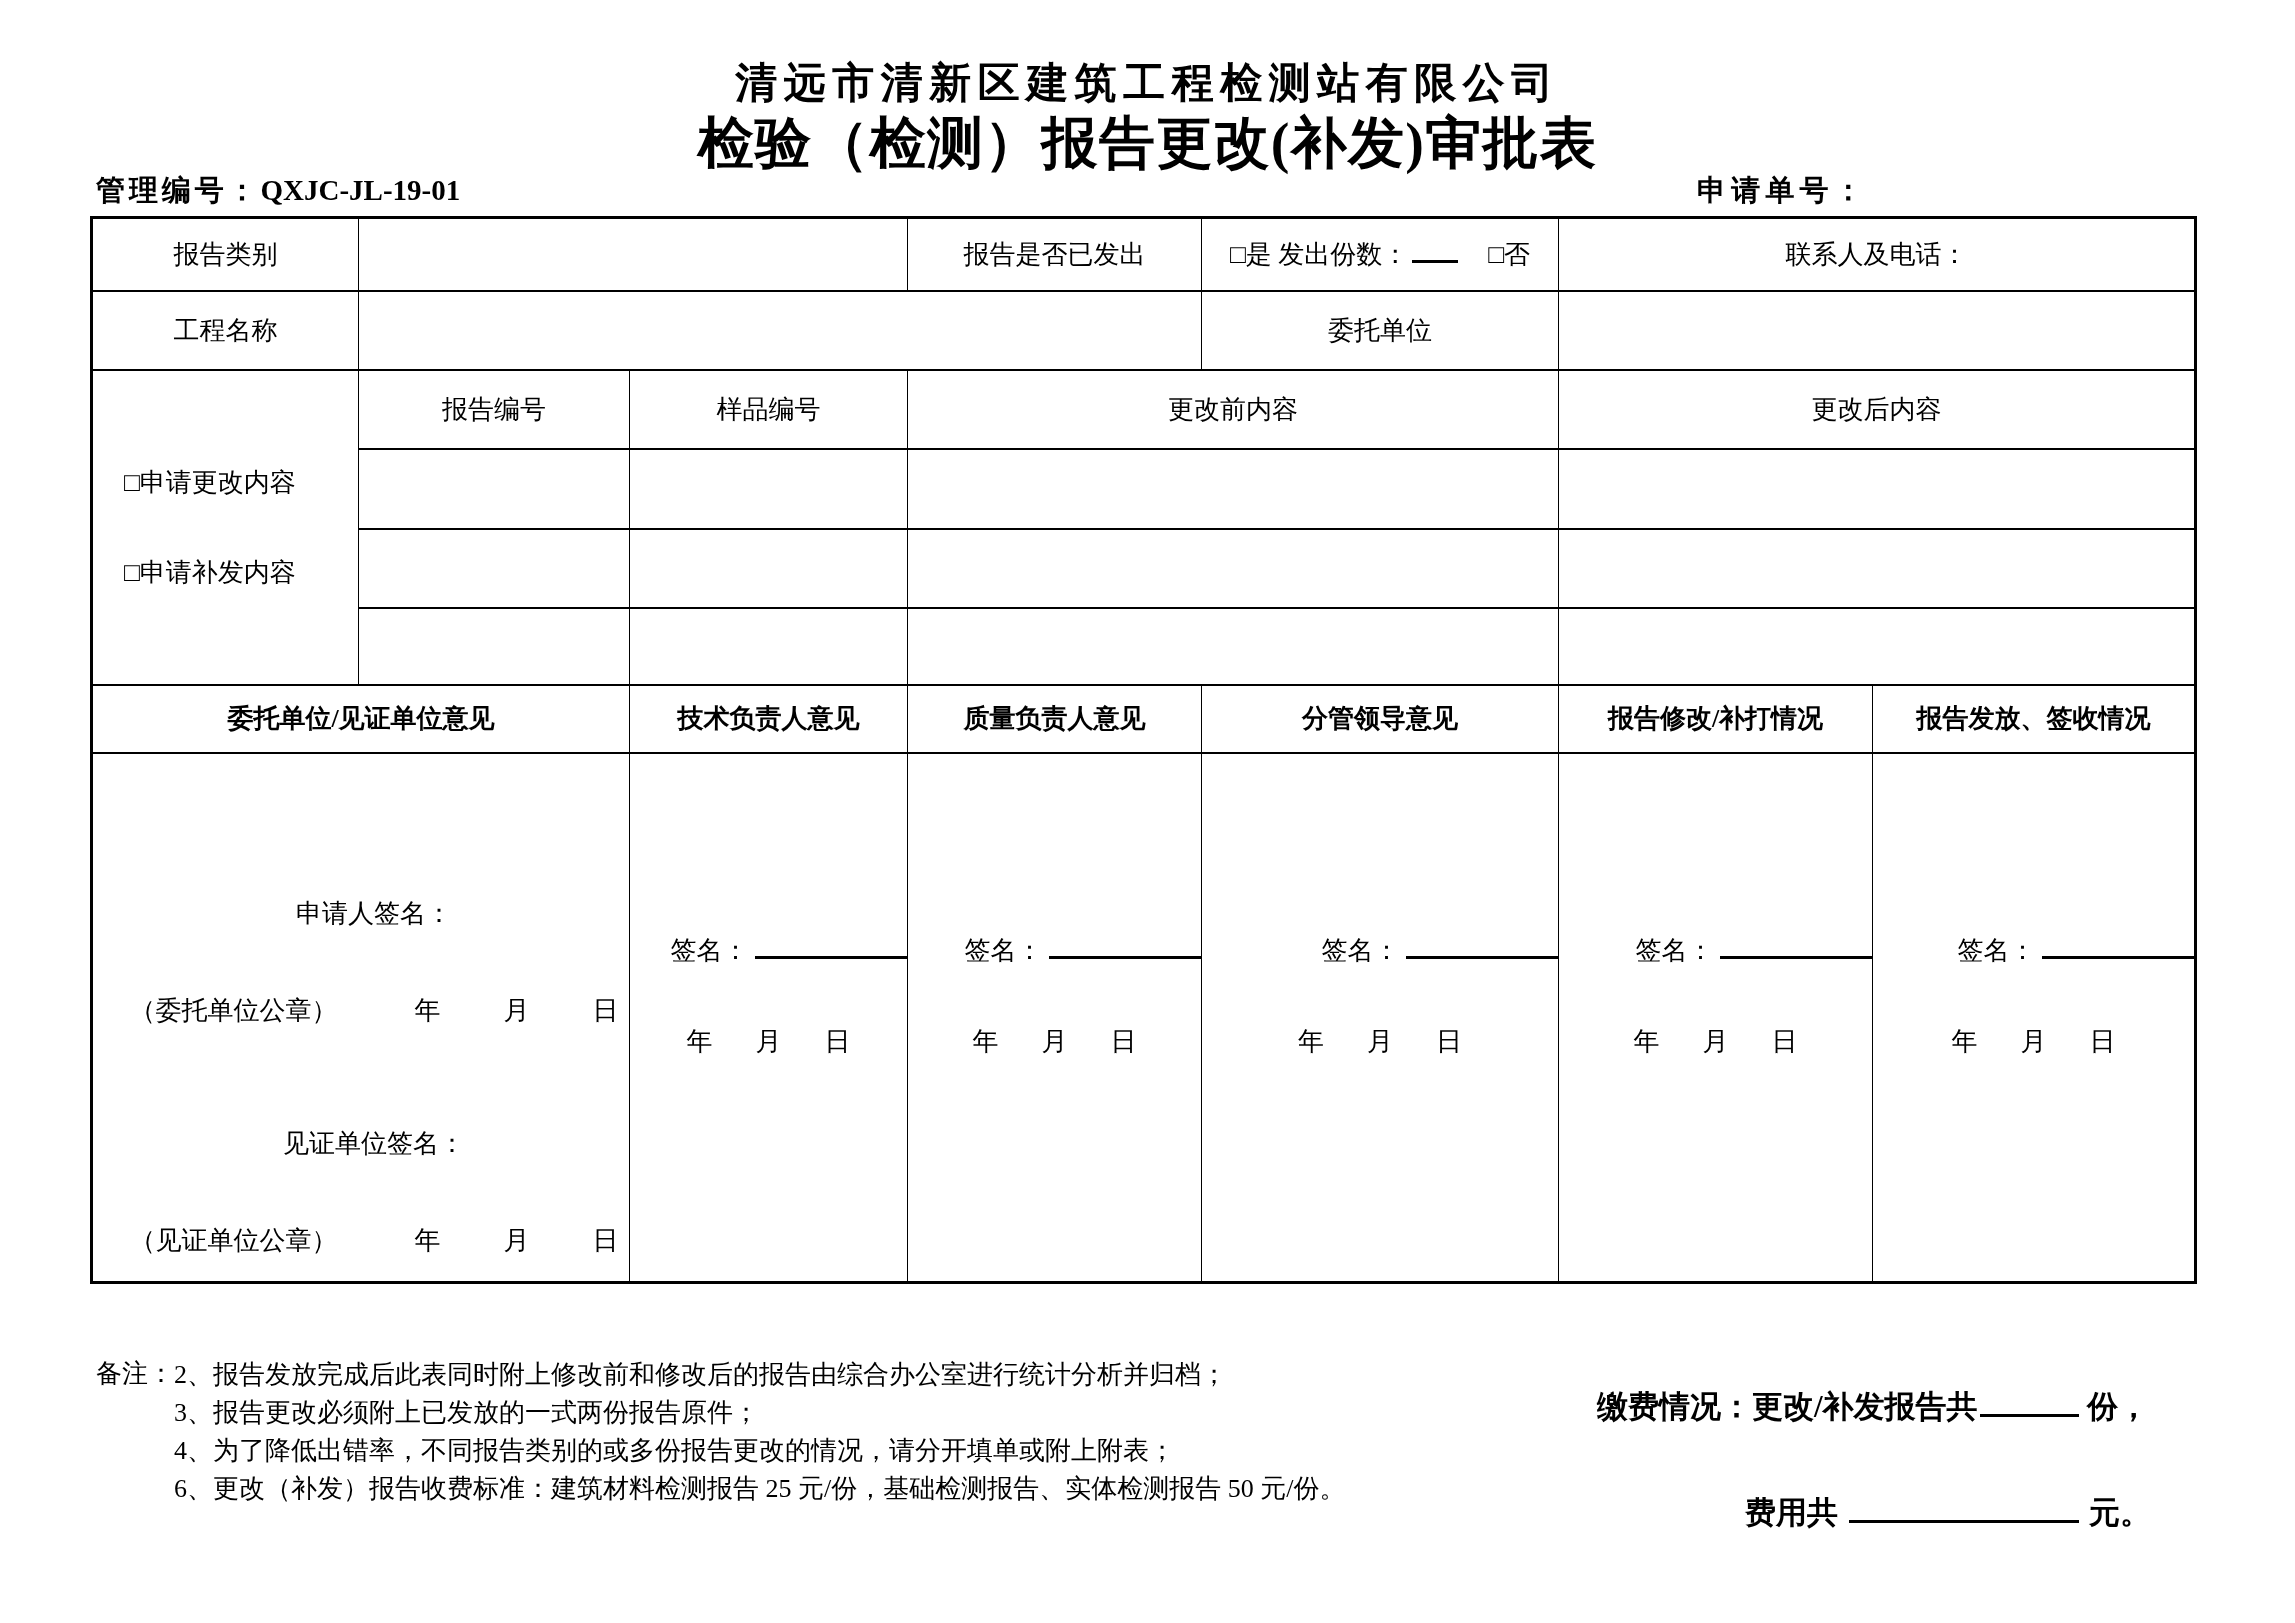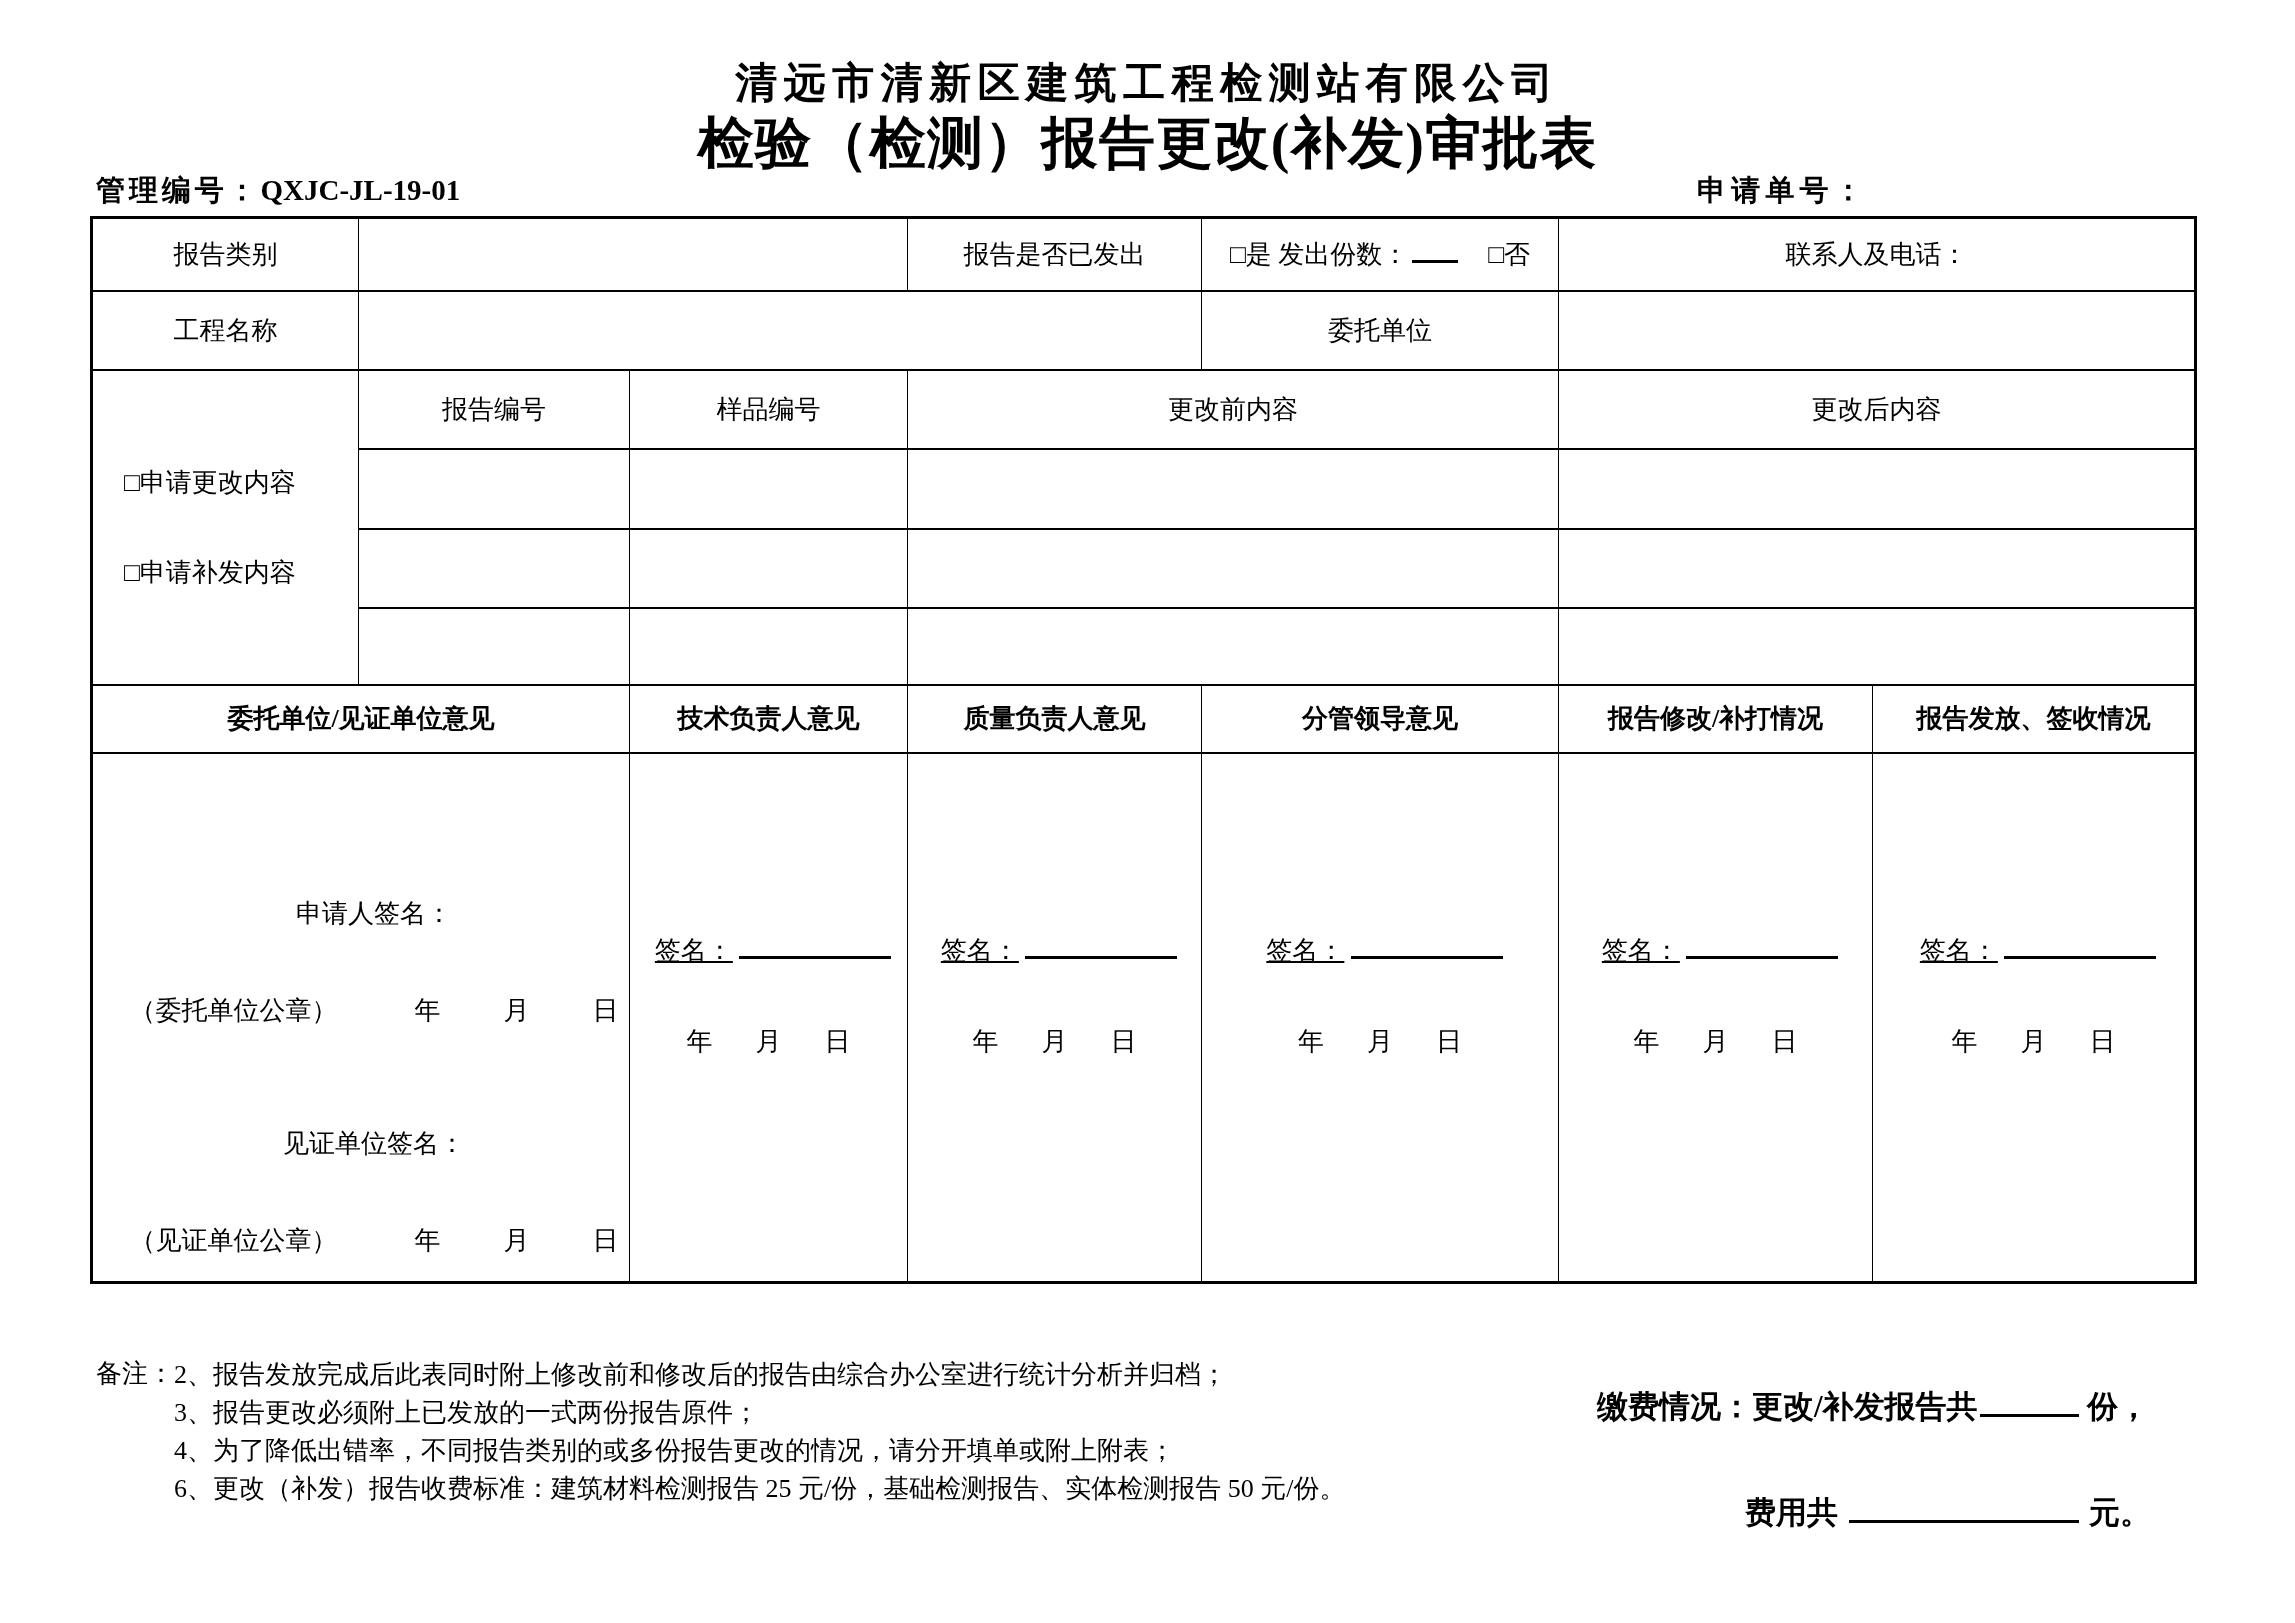--- a/index.html
+++ b/index.html
@@ -59,21 +59,21 @@
   .sig-left .sl{padding-left:26px;white-space:nowrap;}
   .sig-left .sl1{margin-top:120px;}
   .sig-left .sl2{margin-top:62px;}
   .sig-left .sl3{margin-top:98px;}
   .sig-left .sl4{margin-top:62px;}
   .sig-left .ymd-y{margin-left:77px;}
   .sig-left .ymd-m{margin-left:63px;}
   .sig-left .ymd-d{margin-left:63px;}
   
   td.sig-cell{vertical-align:bottom;}
-  .sig-cell .sign-row{text-align:center;padding-left:9.2px;white-space:nowrap;text-decoration:underline;}
+  .sig-cell .sign-row{text-align:right;padding-left:9.2px;white-space:nowrap;}
   .sig-cell .ymd-row{display:flex;justify-content:center;gap:43px;margin-top:56px;margin-bottom:43px;}
   
   .notes{
     position:absolute;left:96px;top:1356px;width:1518px;
     font-size:26px;display:flex;align-items:flex-start;
   }
   .notes-label{white-space:nowrap;}
   .notes-items{flex:1;}
   .notes-items > div{line-height:38px;white-space:nowrap;}
   

